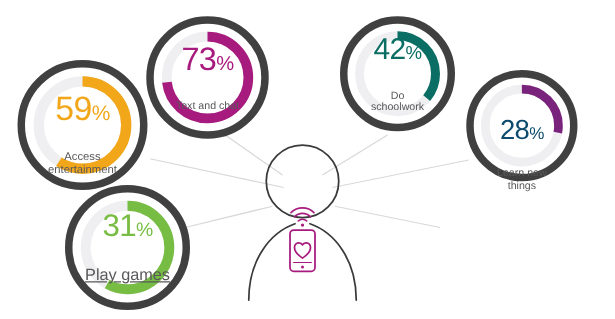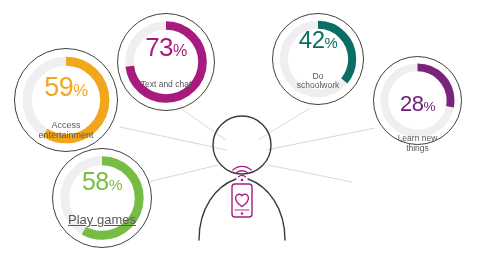--- a/index.html
+++ b/index.html
@@ -21,21 +21,21 @@
     position: absolute;
     top: 0;
     left: 0;
     width: 492px;
     height: 255px;
   }
   .node {
     position: absolute;
     border-radius: 50%;
     background: #ffffff;
-    border: 1px solid #404040;
+    border: 6px solid #404040;
     box-sizing: border-box;
   }
   .node .donut {
     position: absolute;
     top: 0;
     left: 0;
     width: 100%;
     height: 100%;
   }
   .node .labels {
@@ -72,21 +72,21 @@
   #node-learn       { left: 373px; top: 56px;  width: 89px;  height: 89px;  }
   #node-shop        { left: 345px; top: 148px; width: 97px;  height: 97px;  }
   #node-games       { left: 52px;  top: 148px; width: 100px; height: 100px; }
 
   #node-access .pct  { font-size: 27px; color: #f2a71b; margin-top: 13px; }
   #node-access .cap  { font-size: 9px; }
   #node-text   .pct  { font-size: 26px; color: #a81b7e; }
   #node-text   .cap  { font-size: 8.5px; }
   #node-school .pct  { font-size: 24px; color: #0b6e64; }
   #node-school .cap  { font-size: 8.5px; }
-  #node-learn  .pct  { font-size: 22px; color: #701a75; margin-top: 44px; }
+  #node-learn  .pct  { font-size: 22px; color: #0c4a6e; margin-top: 44px; }
   #node-learn  .cap  { font-size: 8.5px; }
   #node-shop   .pct  { font-size: 23px; color: #2d9cd8; }
   #node-shop   .cap  { font-size: 8.5px; }
   #node-games  .pct  { font-size: 25px; color: #77bc43; }
   #node-games  .cap  { font-size: 13px; text-decoration: underline; }
 </style>
 </head>
 <body>
 
 <div id="infographic">
@@ -168,18 +168,18 @@
     </div>
   </div>
 
 
   <div class="node" id="node-games">
     <svg class="donut" viewBox="0 0 100 100">
       <circle cx="50" cy="50" r="38" fill="none" stroke="#efeef0" stroke-width="9"></circle>
       <circle cx="50" cy="50" r="38" fill="none" stroke="#77bc43" stroke-width="9" stroke-dasharray="138.48 100.28" stroke-dashoffset="0" transform="rotate(-90 50 50)"></circle>
     </svg>
     <div class="labels">
-      <div class="pct"><span class="num">58</span><span class="sym">%</span></div>
+      <div class="pct"><span class="num">31</span><span class="sym">%</span></div>
       <div class="cap">Play games</div>
     </div>
   </div>
 
 </div>
 
 </body></html>

